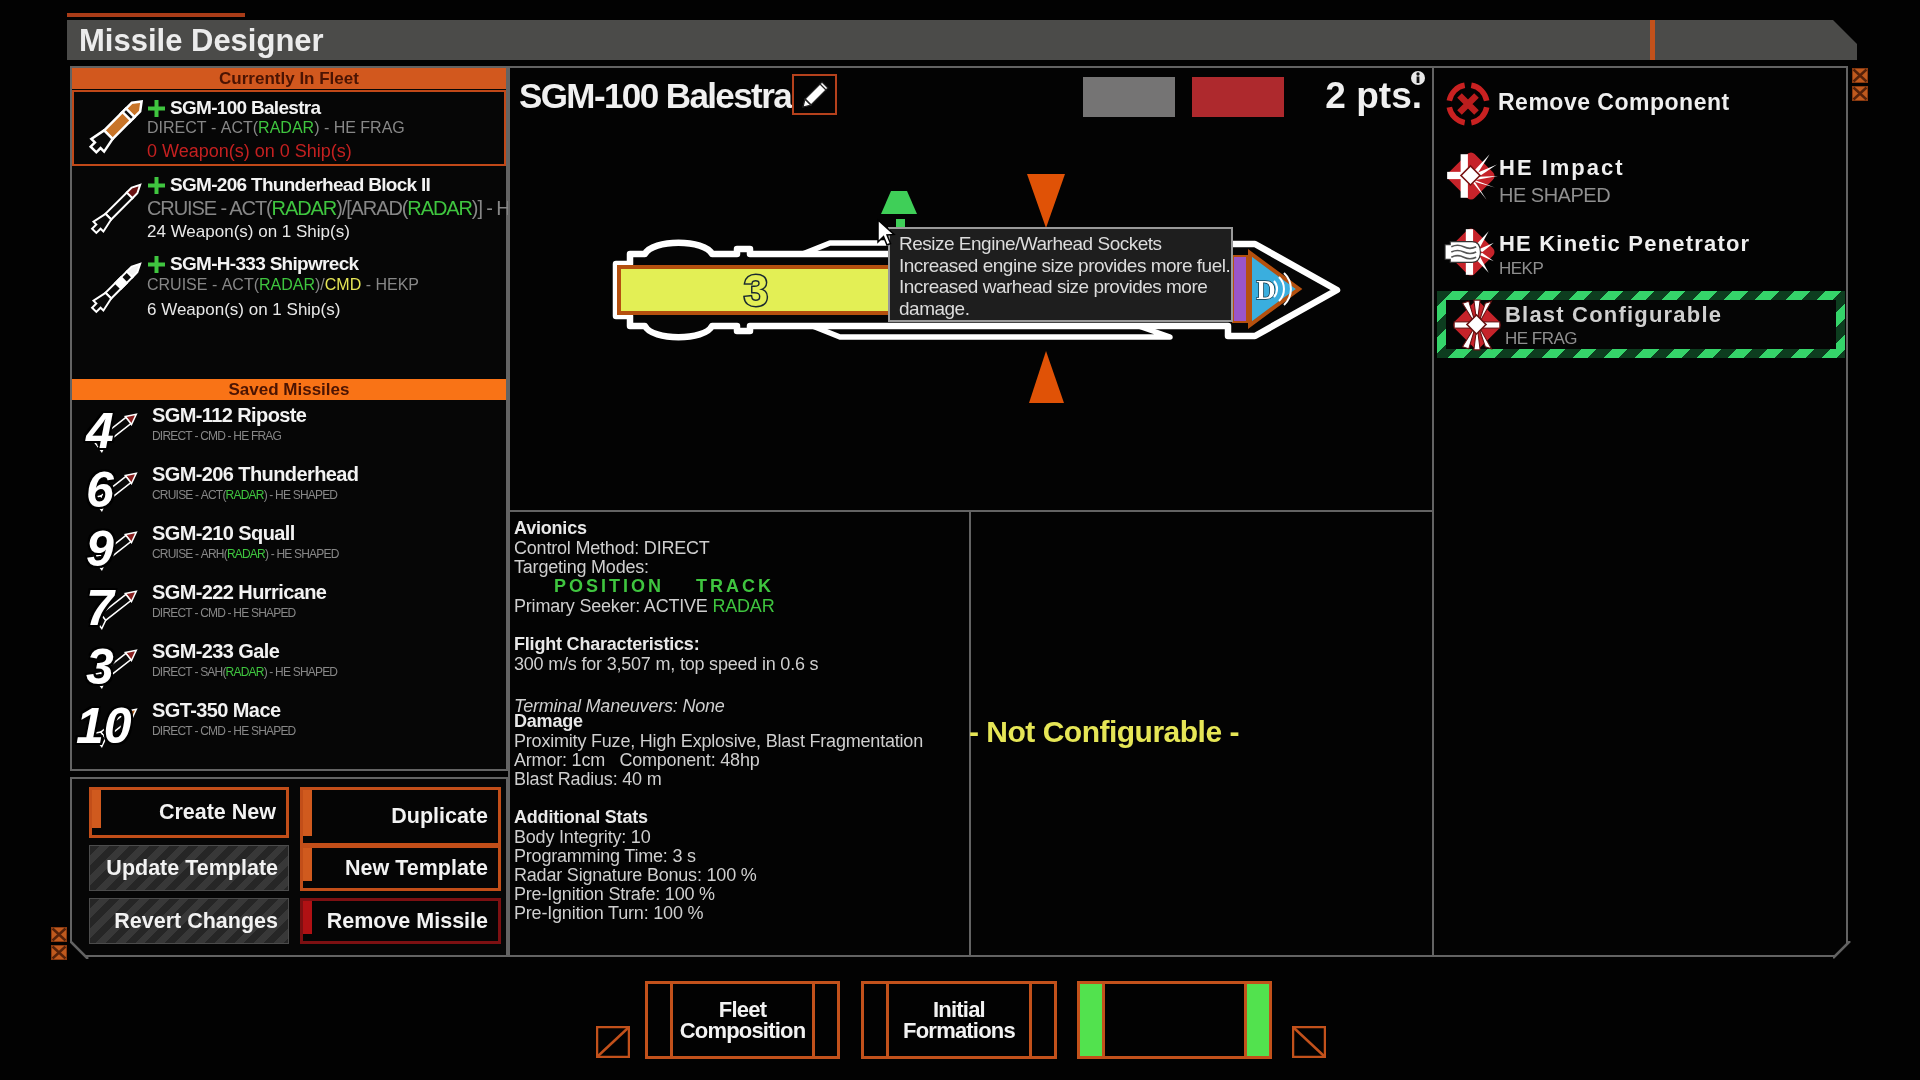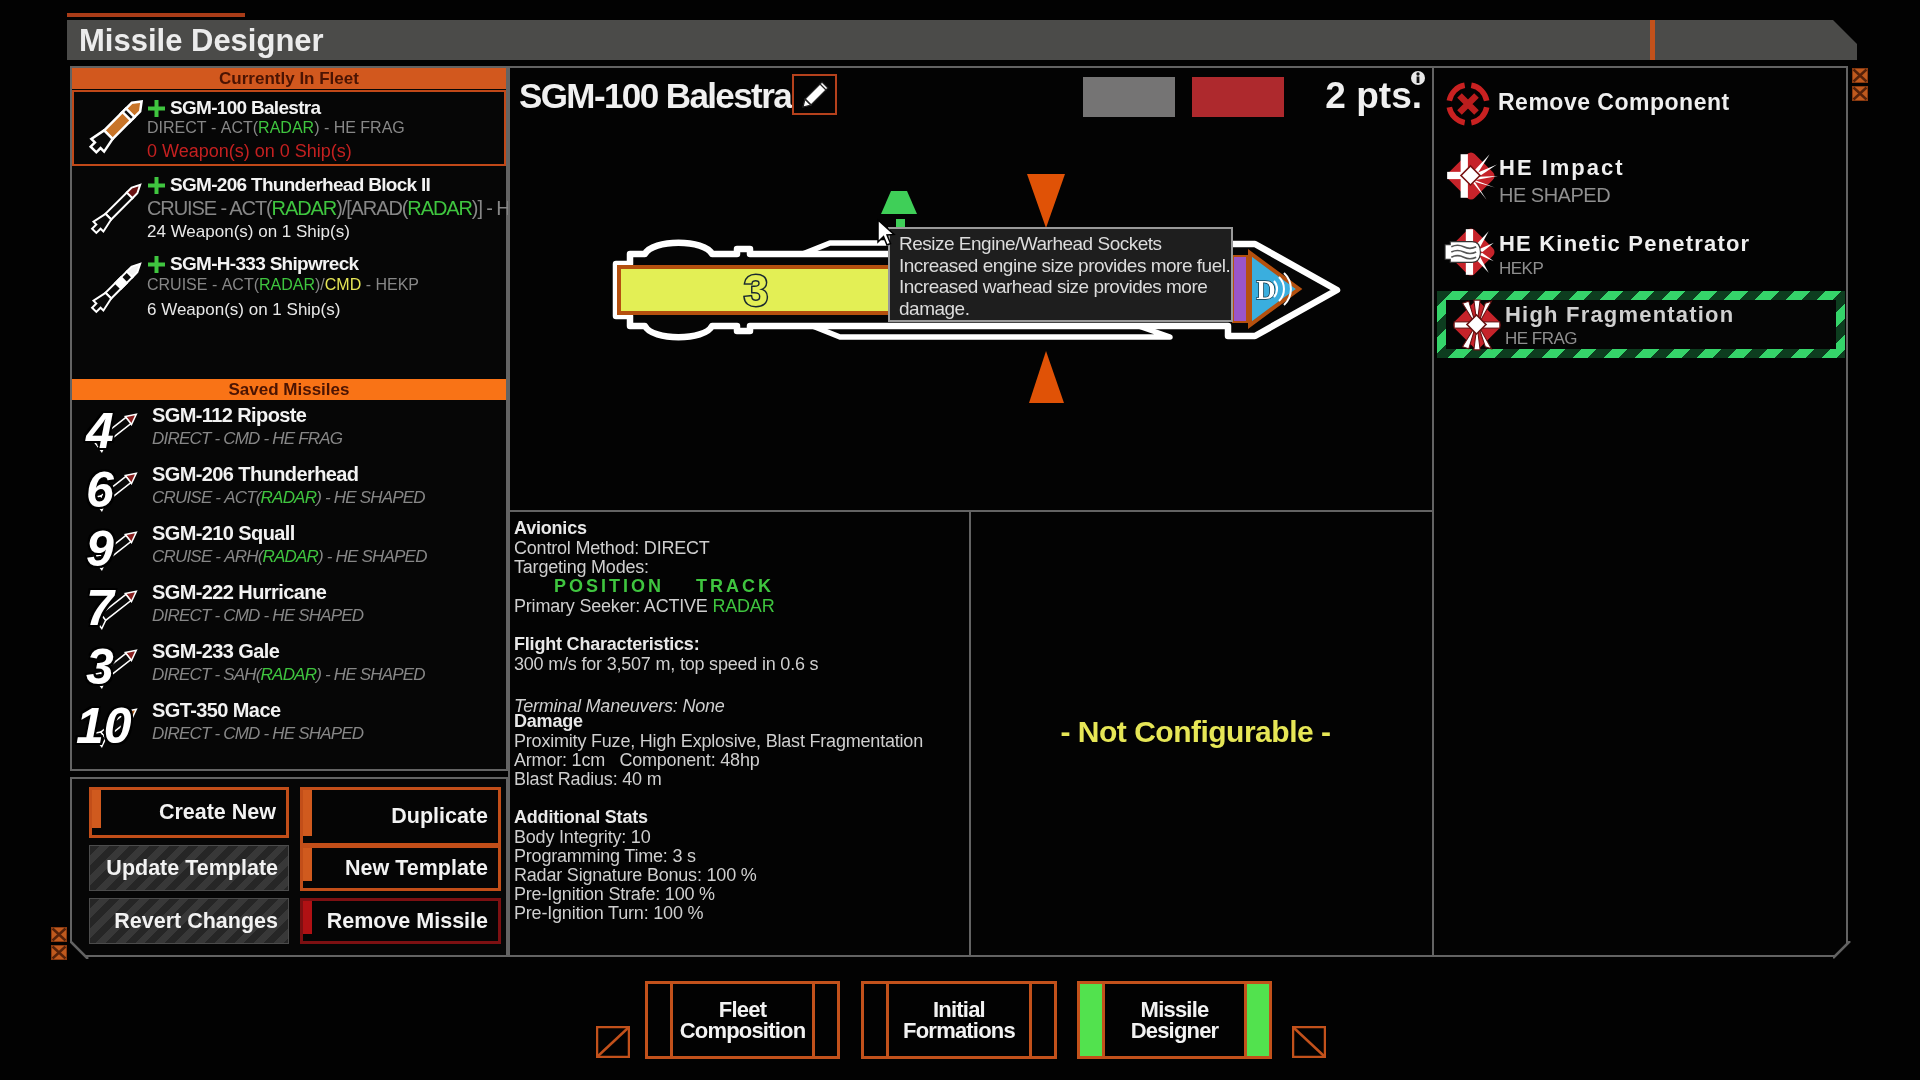--- a/index.html
+++ b/index.html
@@ -64,21 +64,21 @@
 <div class="abs b" style="left:170px; top:253px; font-size:19px; letter-spacing:-0.7px; color:#f2f2f2;">SGM-H-333 Shipwreck</div>
 <div class="abs" style="left:147px; top:276px; font-size:16px; color:#878787;">CRUISE&nbsp;-&nbsp;ACT(<span style="color:#3fc53f;">RADAR</span>)/<span style="color:#e6e656;">CMD</span>&nbsp;-&nbsp;HEKP</div>
 <div class="abs" style="left:147px; top:300px; font-size:17px; color:#e8e8e8;">6 Weapon(s) on 1 Ship(s)</div>
 
 <div class="abs b" style="left:72px; top:379px; width:434px; height:21px; background:#f97316; color:#4b1403; font-size:17px; text-align:center; line-height:21px;">Saved Missiles</div>
 
 <style>
   .sm-num { position:absolute; font-weight:bold; font-style:italic; font-size:50px; color:#fff;
     text-shadow:2px 2px 0 #000, -2px -2px 0 #000, 2px -2px 0 #000, -2px 2px 0 #000; }
   .sm-title { position:absolute; font-weight:bold; font-size:20px; letter-spacing:-0.6px; color:#f2f2f2; }
-  .sm-sub { position:absolute; font-size:17px; letter-spacing:-0.8px; color:#878787;font-style:italic; }
+  .sm-sub { position:absolute; font-size:12px; letter-spacing:-0.8px; color:#878787; }
   .sm-green { color:#3fc53f; }
 </style>
 <svg class="abs" style="left:70px; top:400px;" width="90" height="62" viewBox="0 0 90 62">
   <g transform="rotate(-38 45 31)">
     <path d="M62 26 L72 31 L62 36 Z" fill="#8a2020" stroke="#fff" stroke-width="1.5"></path>
     <rect x="30" y="27" width="32" height="8" fill="#0a0a0a" stroke="#fff" stroke-width="1.5"></rect>
     <path d="M30 27 L22 23 L22 39 L30 35 Z" fill="#0a0a0a" stroke="#fff" stroke-width="1.5"></path>
   </g>
 </svg>
 <div class="sm-num" style="left:86px; top:402px;">4</div>
@@ -274,21 +274,21 @@
 <div class="av" style="left:514px; top:750px;">Armor: 1cm&nbsp;&nbsp; Component: 48hp</div>
 <div class="av" style="left:514px; top:769px;">Blast Radius: 40 m</div>
 <div class="av avh" style="left:514px; top:807px;">Additional Stats</div>
 <div class="av" style="left:514px; top:827px;">Body Integrity: 10</div>
 <div class="av" style="left:514px; top:846px;">Programming Time: 3 s</div>
 <div class="av" style="left:514px; top:865px;">Radar Signature Bonus: 100 %</div>
 <div class="av" style="left:514px; top:884px;">Pre-Ignition Strafe: 100 %</div>
 <div class="av" style="left:514px; top:903px;">Pre-Ignition Turn: 100 %</div>
 
 <div class="abs" style="left:969px; top:510px; width:465px; height:447px; background:#030303; border:2px solid #636363;"></div>
-<div class="abs b" style="left:969px; top:715px; width:453px; text-align:center; font-size:30px; letter-spacing:-0.5px; color:#e6e656;">- Not Configurable -</div>
+<div class="abs b" style="left:969px; top:715px; width:453px; text-align:left; font-size:30px; letter-spacing:-0.5px; color:#e6e656;">- Not Configurable -</div>
 
 <div class="abs" style="left:1432px; top:66px; width:416px; height:891px; background:#030303; border:2px solid #636363;
   clip-path:polygon(0 0, 100% 0, 100% calc(100% - 14px), calc(100% - 14px) 100%, 0 100%);"></div>
 
 <svg class="abs" style="left:1833px; top:941px;" width="18" height="18">
     <line x1="0" y1="17" x2="17" y2="0" stroke="#636363" stroke-width="2.5"></line>
   </svg>
 
 <svg class="abs" style="left:1445px; top:81px;" width="46" height="46" viewBox="0 0 46 46">
   <g fill="none" stroke="#c92121" stroke-width="5.5">
@@ -349,21 +349,21 @@
     <polygon points="24,3 27,27 30,3"></polygon>
     <polygon points="24,51 27,27 30,51"></polygon>
     <polygon points="13,6 26,27 19,4"></polygon>
     <polygon points="35,6 28,27 41,4"></polygon>
     <polygon points="13,48 26,27 19,50"></polygon>
     <polygon points="35,48 28,27 41,50"></polygon>
     <rect x="5" y="24" width="44" height="6"></rect>
   </g>
   <rect x="20" y="20" width="13" height="13" transform="rotate(45 26.5 26.5)" fill="#fff" stroke="#611" stroke-width="1.5"></rect>
 </svg>
-<div class="abs b" style="left:1505px; top:302px; font-size:22px; letter-spacing:1.2px; color:#cfcfcf;">High Fragmentation</div>
+<div class="abs b" style="left:1505px; top:302px; font-size:22px; letter-spacing:1.2px; color:#cfcfcf;">Blast Configurable</div>
 <div class="abs" style="left:1505px; top:329px; font-size:17px; letter-spacing:-0.5px; color:#8f8f8f;">HE FRAG</div>
 
 <style>
   .tab { position:absolute; top:981px; height:78px; border:3px solid #c2511b; background:#020202; }
   .tcell { position:absolute; top:0; bottom:0; width:25px; }
   .tl { left:0; border-right:3px solid #c2511b; }
   .tr { right:0; border-left:3px solid #c2511b; }
   .ttxt { position:absolute; left:25px; right:25px; top:0; bottom:0; display:flex; flex-direction:column;
     align-items:center; justify-content:center; font-weight:bold; font-size:22px; letter-spacing:-0.8px; line-height:21.5px; color:#f2f2f2; text-align:center; }
 </style>
@@ -383,21 +383,17 @@
   <div class="tcell tl"></div>
     <div class="tcell tr"></div>
   <div class="ttxt">
       <span>Initial</span>
       <span>Formations</span>
     </div>
 </div>
 <div class="tab" style="left:1077px; width:195px;">
   <div class="tcell tl" style="background:#52e24e;"></div>
     <div class="tcell tr" style="background:#52e24e;"></div>
-  <div class="ttxt">
-      <span>Missile</span>
-      <span>Designer</span>
-    </div>
 </div>
 <svg class="abs" style="left:1292px; top:1026px;" width="34" height="32" viewBox="0 0 34 32">
   <rect x="1" y="1" width="32" height="30" fill="none" stroke="#c2511b" stroke-width="2.5"></rect>
   <line x1="2" y1="2" x2="32" y2="30" stroke="#c2511b" stroke-width="2.5"></line>
 </svg>
 
 </body></html>

